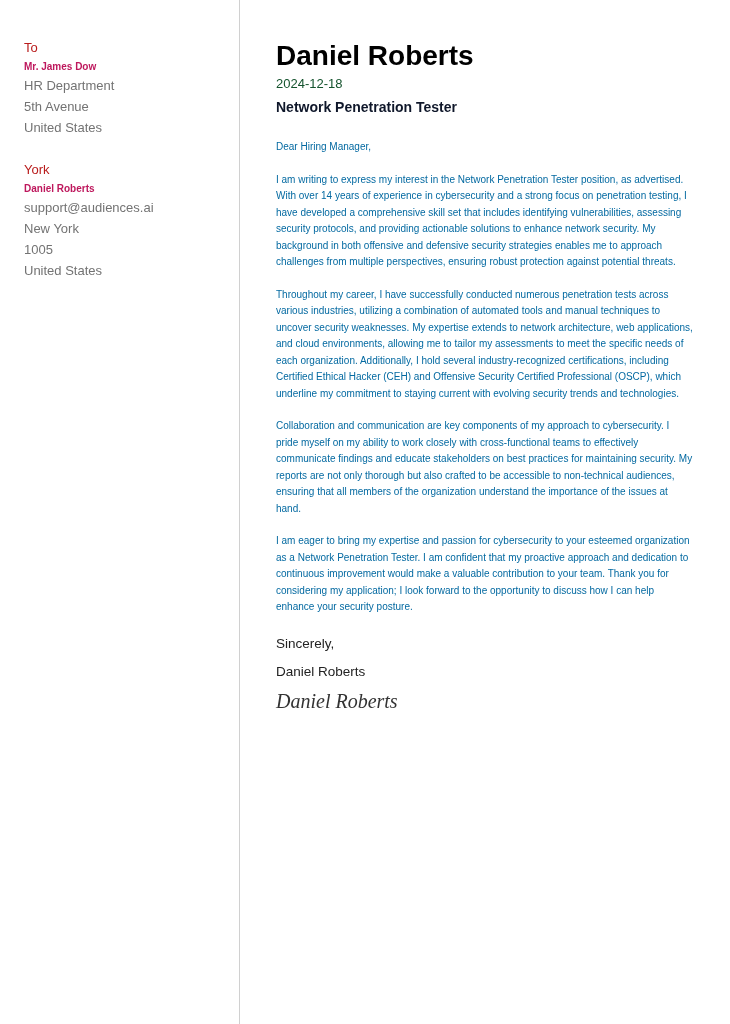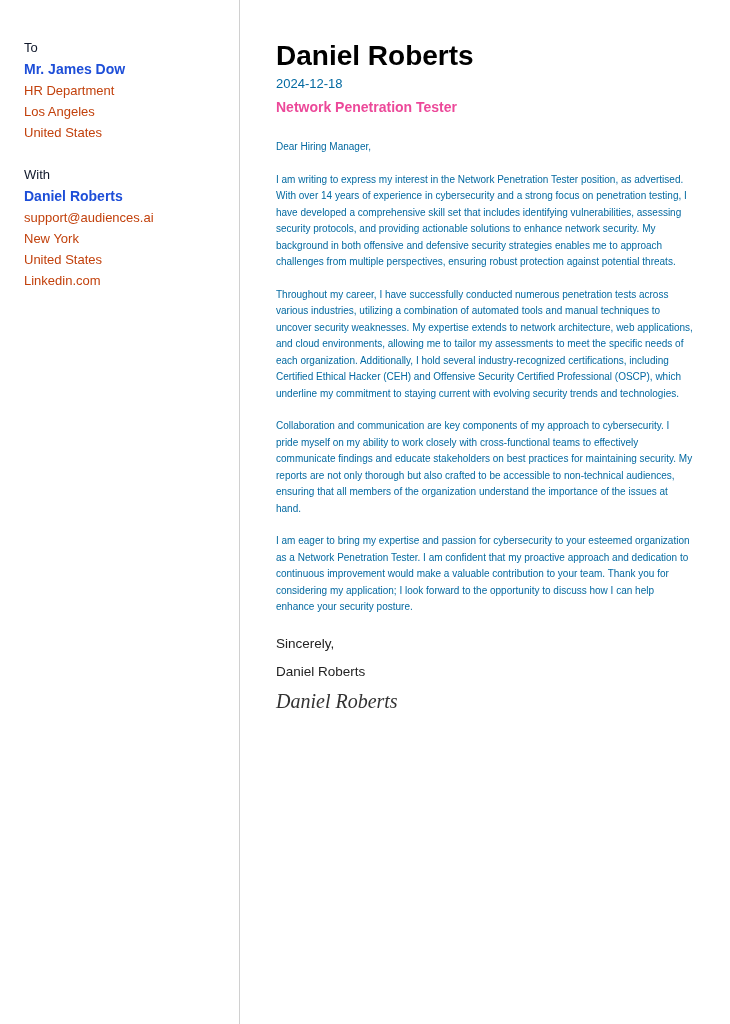--- a/index.html
+++ b/index.html
@@ -41,56 +41,56 @@
       background: #ffffff;
     }
 
     
     .sidebar-section {
       margin-bottom: 24px;
     }
 
     .sidebar-label {
       font-size: 13px;
-      color: #0f172a;
+      color: #b91c1c;
       margin-bottom: 6px;
       font-weight: normal;
     }
 
     .sidebar-name {
-      font-size: 14px;
+      font-size: 10px;
       font-weight: bold;
-      color: #1d4ed8;
+      color: #be185d;
       margin-bottom: 4px;
     }
 
     .sidebar-detail {
       font-size: 13px;
-      color: #c2410c;
+      color: #737373;
       line-height: 1.6;
     }
 
     
     .letter-name {
       font-size: 28px;
       font-weight: bold;
       color: #000000;
       margin-bottom: 4px;
     }
 
     .letter-date {
       font-size: 13px;
-      color: #0369a1;
+      color: #14532d;
       margin-bottom: 8px;
     }
 
     .letter-title {
       font-size: 14px;
       font-weight: bold;
-      color: #ec4899;
+      color: #0f172a;
       margin-bottom: 24px;
     }
 
     .letter-body {
       font-size: 10px;
       color: #0369a1;
       line-height: 1.65;
     }
 
     .letter-body p {
@@ -122,31 +122,31 @@
 <body>
 
 <div class="page">
 
   <div class="sidebar">
 
     <div class="sidebar-section">
       <div class="sidebar-label">To</div>
       <div class="sidebar-name">Mr. James Dow</div>
       <div class="sidebar-detail">HR Department</div>
-      <div class="sidebar-detail">Los Angeles</div>
+      <div class="sidebar-detail">5th Avenue</div>
       <div class="sidebar-detail">United States</div>
     </div>
 
     <div class="sidebar-section">
-      <div class="sidebar-label">With</div>
+      <div class="sidebar-label">York</div>
       <div class="sidebar-name">Daniel Roberts</div>
       <div class="sidebar-detail">support@audiences.ai</div>
       <div class="sidebar-detail">New York</div>
+      <div class="sidebar-detail">1005</div>
       <div class="sidebar-detail">United States</div>
-      <div class="sidebar-detail">Linkedin.com</div>
     </div>
 
   </div>
 
   <div class="main-content">
 
     <div class="letter-name">Daniel Roberts</div>
     <div class="letter-date">2024-12-18</div>
     <div class="letter-title">Network Penetration Tester</div>
 

